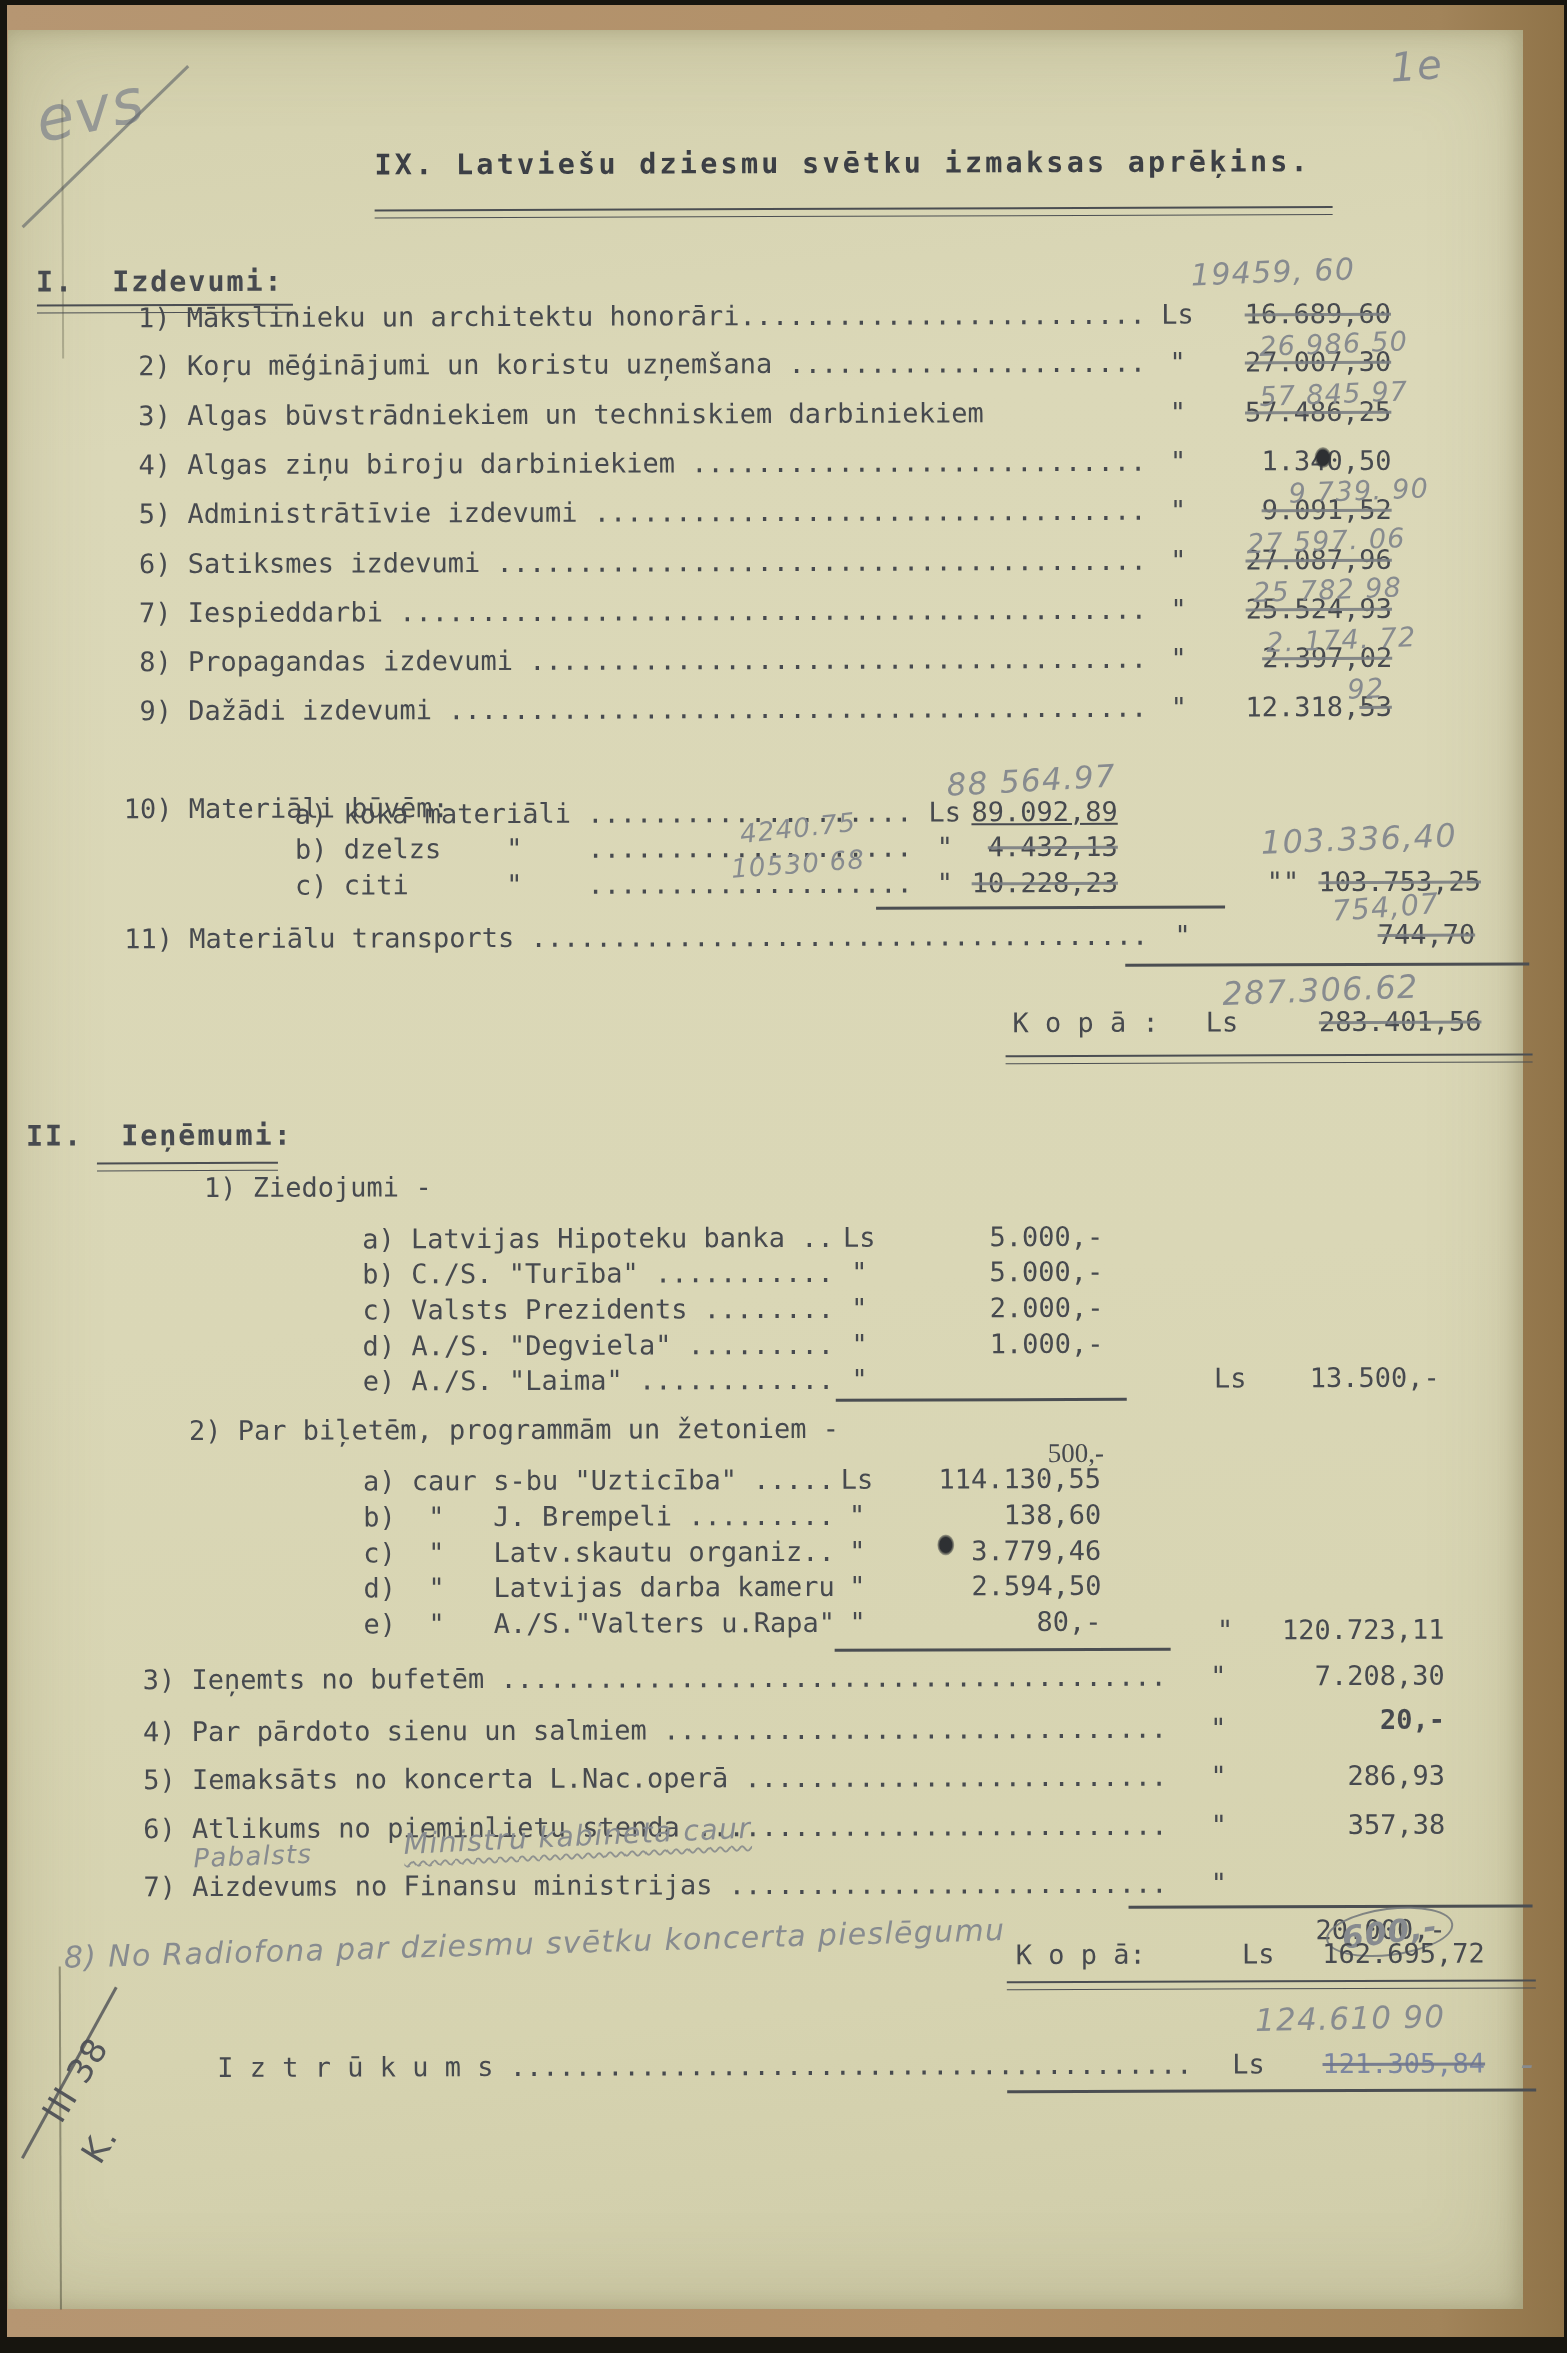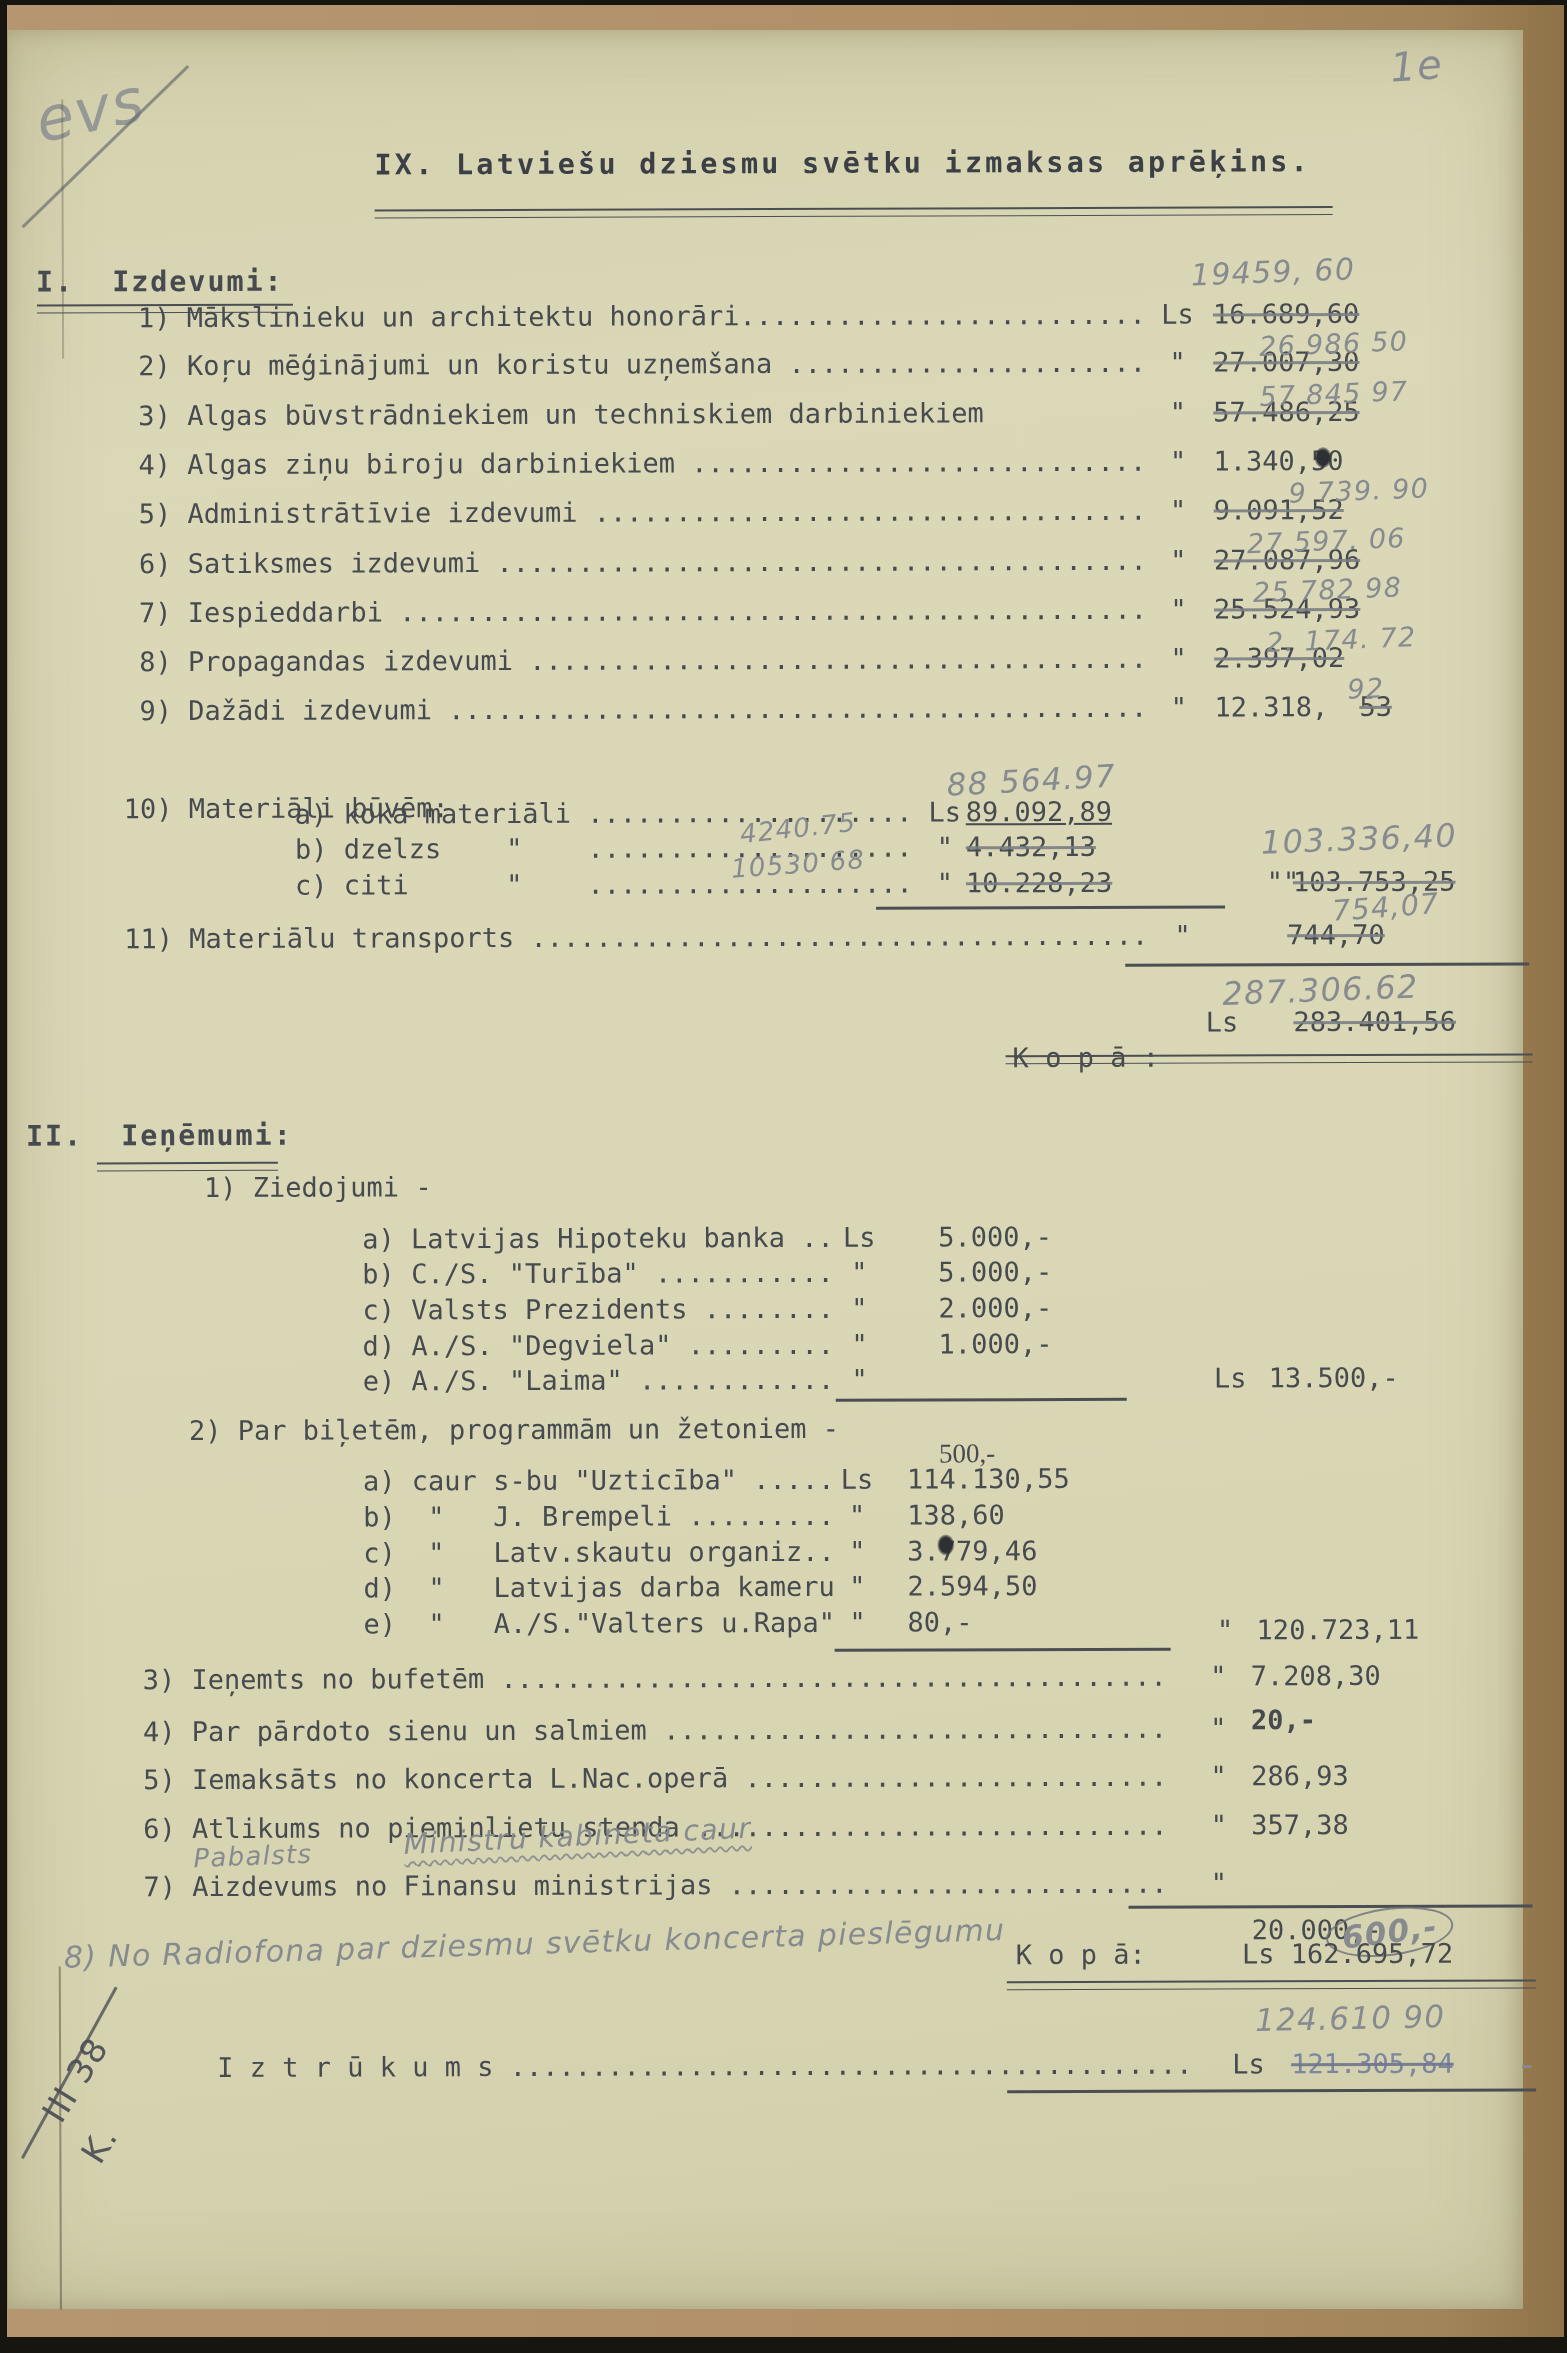--- a/index.html
+++ b/index.html
@@ -7,21 +7,21 @@
        font-family:"DejaVu Sans Mono",monospace;}
   .backing{position:absolute;left:6.5px;top:5.2px;width:1557px;height:2332px;
        background:linear-gradient(90deg,#b69672 0%,#b19068 60%,#a2845a 92%,#8f7348 100%);}
   .paper{position:absolute;left:7.8px;top:30px;width:1515px;height:2279px;
        background:linear-gradient(175deg,#d4d1ae 0%,#dbd8b8 18%,#dad7b6 55%,#d6d3b0 85%,#cfcca9 100%);
        box-shadow:inset 0 0 91px rgba(120,108,66,.28), inset -5.2px 0 19.4px rgba(90,80,45,.25);}
   .wrap{position:absolute;left:0;top:0;width:1567px;height:2354px;transform:rotate(-0.2deg);}
   .t{position:absolute;font:27px/1.1 "DejaVu Sans Mono",monospace;color:#474a4f;white-space:pre;}
   .bold{font-weight:bold;}
   .cur{position:absolute;font:27px/1.1 "DejaVu Sans Mono",monospace;color:#474a4f;width:45px;text-align:center;white-space:pre;}
-  .amt{position:absolute;font:27px/1.1 "DejaVu Sans Mono",monospace;color:#474a4f;white-space:pre;}
+  .amt{position:absolute;font:27px/1.1 "DejaVu Sans Mono",monospace;color:#474a4f;text-align:right;white-space:pre;}
   .struck{text-decoration:line-through;text-decoration-color:rgba(122,126,130,.9);text-decoration-thickness:2.6px;}
   .hand{position:absolute;font-family:"DejaVu Sans",sans-serif;font-style:italic;color:#878b8f;
         white-space:pre;letter-spacing:1.3px;}
   .wavy{text-decoration:underline wavy rgba(130,134,138,.85) 1.9px;text-underline-offset:6.5px;}
   .circ{border:2.6px solid rgba(113,117,122,.85);border-radius:50%;padding:3.9px 14.2px;display:inline-block;transform:rotate(-7deg);}
   .ul{position:absolute;background:#4b4e52;height:2.6px;}
   .ul2{position:absolute;height:5.8px;border-top:2.6px solid #4b4e52;border-bottom:1.9px solid #4b4e52;}
   .pline{position:absolute;height:3.2px;background:rgba(100,104,108,.65);transform-origin:left center;}
   .edge{position:absolute;width:1.9px;background:rgba(70,70,52,.30);}
   .blob{position:absolute;width:17px;height:21px;border-radius:50%;
@@ -118,21 +118,21 @@
   <span class="amt struck" style="left:1294px;top:869px;width:188px;">103.753,25</span>
   <span class="hand" style="left:1262px;top:822px;font-size:32px;transform:rotate(-2deg);">103.336,40</span>
 
   <div class="t" style="left:125px;top:922px;">11) Materiālu transports ......................................</div>
   <span class="cur" style="left:1161px;top:922px;">"</span>
   <span class="amt struck" style="left:1288px;top:922px;width:188px;">744,70</span>
   <span class="hand" style="left:1333px;top:893px;font-size:28.5px;transform:rotate(-4deg);">754,07</span>
   <div class="ul" style="left:1126px;top:965px;width:404px;"></div>
   <span class="hand" style="left:1223px;top:973px;font-size:32px;transform:rotate(-2deg);">287.306.62</span>
 
-  <div class="t" style="left:1013px;top:1044px;">K o p ā :</div>
+  <div class="t" style="left:1013px;top:1009px;">K o p ā :</div>
   <span class="cur" style="left:1200px;top:1009px;">Ls</span>
   <span class="amt struck" style="left:1294px;top:1009px;width:188px;">283.401,56</span>
   <div class="ul2" style="left:1006px;top:1056px;width:527px;"></div>
 
   <div class="t bold" style="left:26px;top:1118px;letter-spacing:1.9px;font-size:28.5px;">II.  Ieņēmumi:</div>
   <div class="ul2" style="left:97px;top:1160px;width:181px;"></div>
 
   <div class="t" style="left:204px;top:1171px;">1) Ziedojumi -</div>
 
   <div class="t" style="left:362px;top:1223px;">a) Latvijas Hipoteku banka ..</div>

